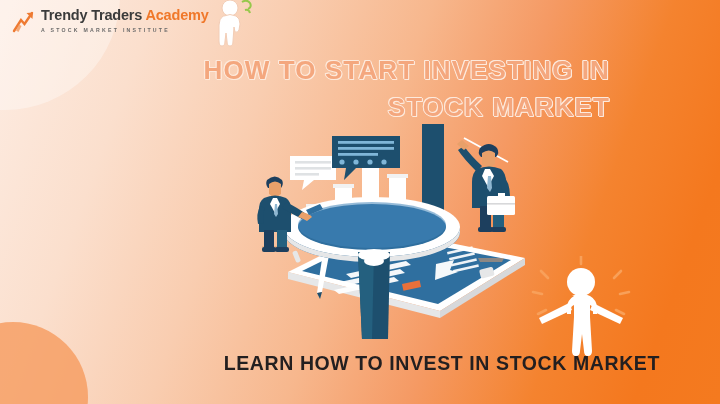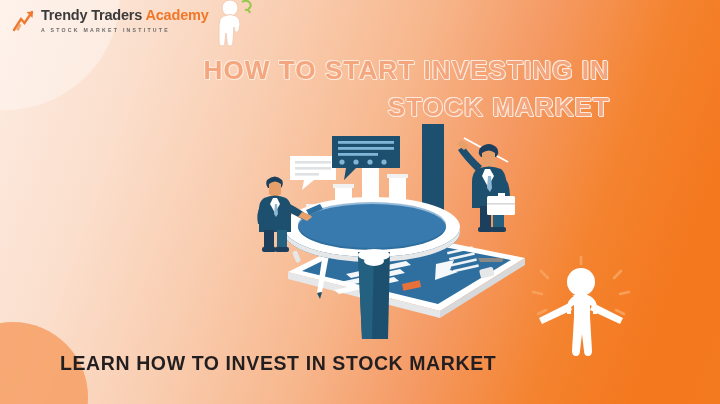--- a/index.html
+++ b/index.html
@@ -48,21 +48,21 @@
     background: #ffffff;
     opacity: .35;
   }
 
   
   #logo {
     position: absolute;
     left: 12px;
     top: 8px;
     display: flex;
-    align-items: center;
+    align-items: flex-end;
     gap: 5px;
   }
   #logo .mark { width: 24px; height: 22px; display:block; flex: 0 0 auto; margin-top: 1px;}
   #logo .words { display: flex; flex-direction: column; line-height: 1; }
   #logo .title-row {
     font-size: 14.5px;
     font-weight: bold;
     letter-spacing: -0.2px;
     white-space: nowrap;
   }
@@ -94,21 +94,21 @@
        0 1px 0 #fdeadd, 0 -1px 0 #fdeadd,
        1px 1px 0 #fdeadd, -1px -1px 0 #fdeadd;
   }
 
   
   #banner-text {
     position: absolute;
     left: 60px;
     top: 352px;
     width: 600px;
-    text-align: left;
+    text-align: right;
     font-size: 19.5px;
     font-weight: bold;
     letter-spacing: 0.6px;
     color: #231f20;
   }
 
   
   #illustration {
     position: absolute;
     left: 240px;

